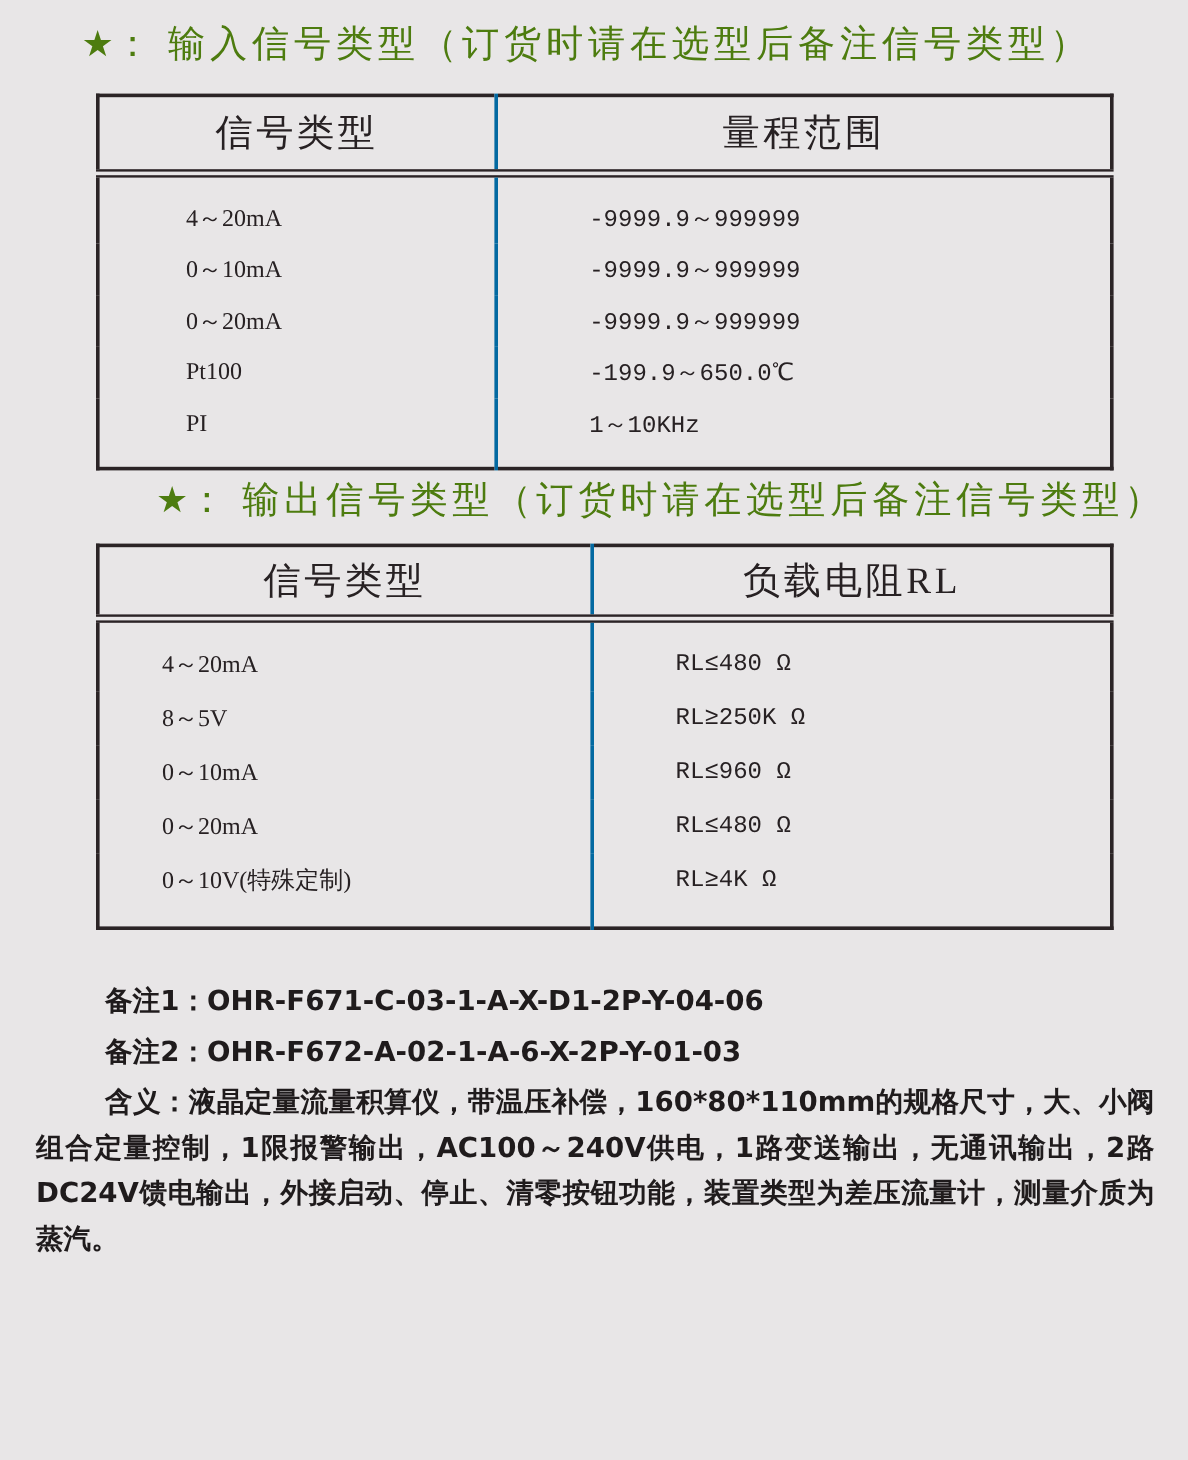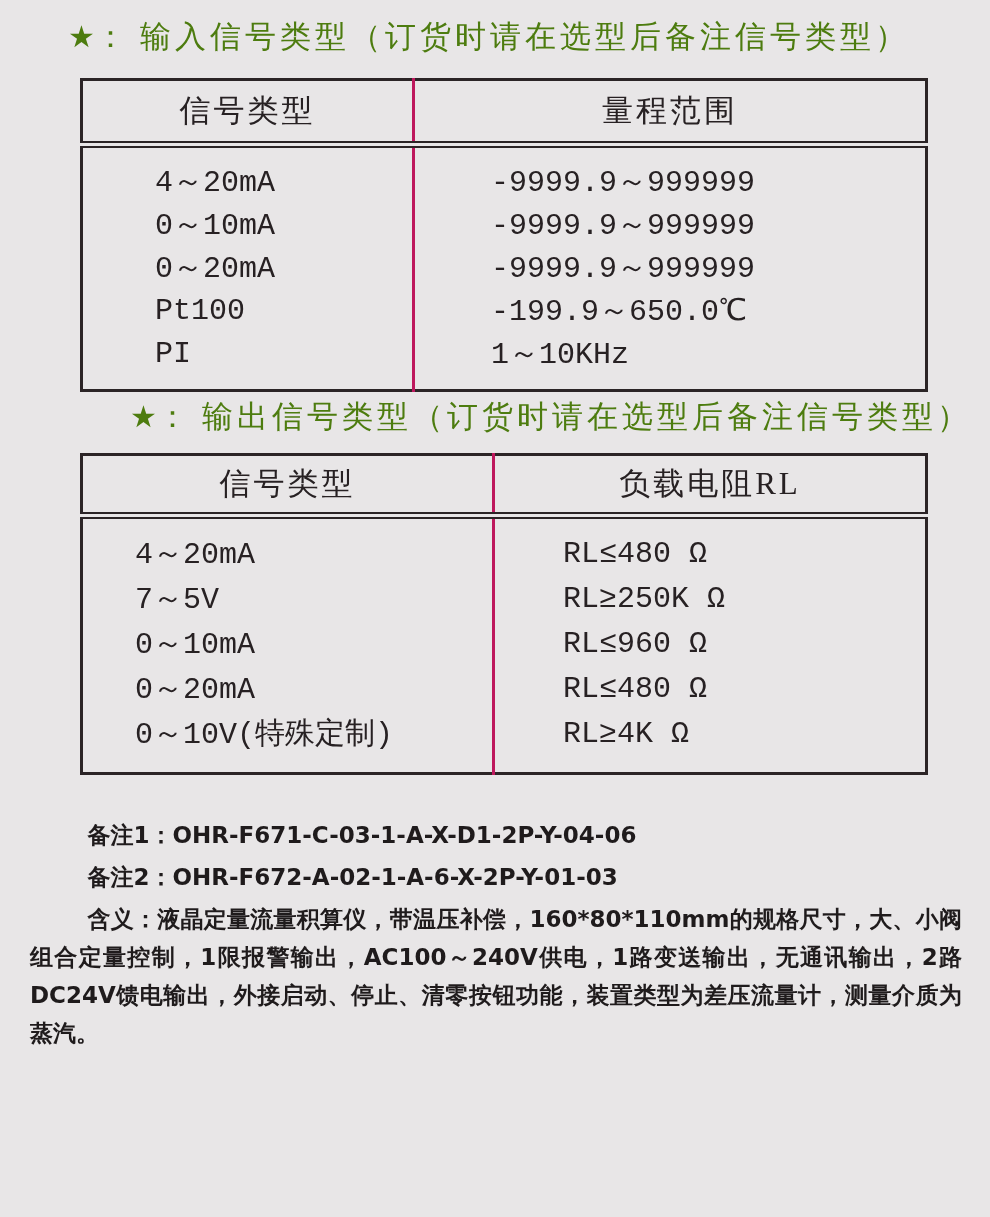--- a/index.html
+++ b/index.html
@@ -61,28 +61,29 @@
     letter-spacing: 3px;
     text-align: center;
     vertical-align: middle;
     padding: 0;
   }
   #table-input th  { height: 60px; }
   #table-output th { height: 56px; }
 
   table.spec th.col-signal,
   table.spec td.col-signal {
-    border-right: 3px solid #be185d;
+    border-right: 3px solid #0369a1;
+    font-family: Liberation Serif, serif;
   }
   #table-input  th.col-signal, #table-input  td.col-signal { width: 329px; }
   #table-output th.col-signal, #table-output td.col-signal { width: 409px; }
 
   table.spec td {
     font-family: "Liberation Mono", "DejaVu Sans Mono", monospace;
-    font-size: 30px;
+    font-size: 20px;
     vertical-align: middle;
     padding: 0;
     white-space: nowrap;
   }
   #table-input  td { height: 43px; }
   #table-output td { height: 45px; }
 
   #table-input  td.col-signal { padding-left: 72px; }
   #table-input  td.col-range  { padding-left: 76px; }
   #table-output td.col-signal { padding-left: 52px; }
@@ -164,21 +165,21 @@
       <th class="col-signal">信号类型</th>
       <th class="col-range">负载电阻RL</th>
     </tr>
   </thead>
   <tbody>
     <tr>
       <td class="col-signal">4～20mA</td>
       <td class="col-range">RL≤480 Ω</td>
     </tr>
     <tr>
-      <td class="col-signal">7～5V</td>
+      <td class="col-signal">8～5V</td>
       <td class="col-range">RL≥250K Ω</td>
     </tr>
     <tr>
       <td class="col-signal">0～10mA</td>
       <td class="col-range">RL≤960 Ω</td>
     </tr>
     <tr>
       <td class="col-signal">0～20mA</td>
       <td class="col-range">RL≤480 Ω</td>
     </tr>

